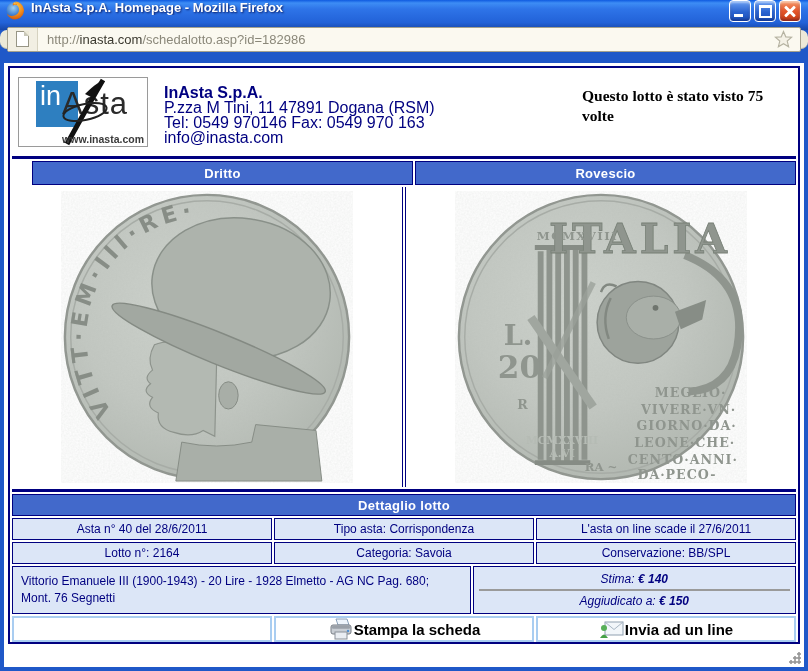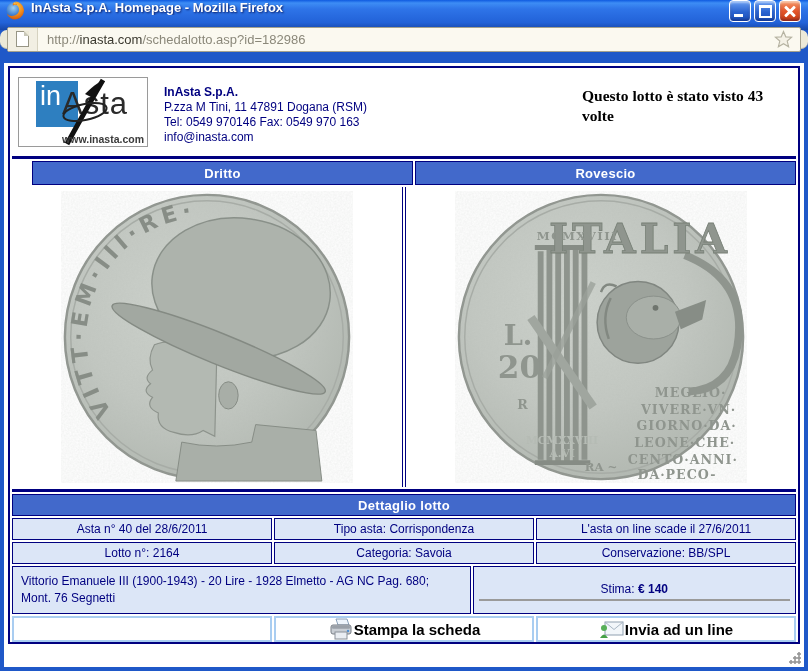--- a/index.html
+++ b/index.html
@@ -34,37 +34,37 @@
   .star-seg{margin-left:auto;padding-right:7px;display:flex;align-items:center;}
   
   .main{position:absolute;top:63px;left:4px;right:4px;bottom:24px;background:#fff;padding:3px 4px;}
   .frame{height:100%;border:2px solid #000080;background:#fff;padding:2px;display:flex;flex-direction:column;gap:2px;}
   
   .header-sec{display:flex;gap:16px;padding:7px 6px 3px 6px;height:84px;flex:0 0 auto;}
   .logo-box{width:130px;height:70px;border:1px solid #9a9a9a;position:relative;background:#fff;flex:0 0 auto;}
   .logo-blue{position:absolute;left:17px;top:3px;width:42px;height:46px;background:#2e7fc0;color:#fff;font-size:27px;line-height:1;padding:2px 0 0 4px;}
   .logo-asta{position:absolute;left:43px;top:8px;font-size:31px;color:#2a2a2a;letter-spacing:1px;}
   .logo-site{position:absolute;right:3px;bottom:1px;font-size:10.5px;font-weight:bold;color:#3a3a3a;}
-  .company{font-size:12px;color:#000080;line-height:15px;padding-top:8px;}
+  .company{font-size:16px;color:#000080;line-height:15px;padding-top:8px;}
   .company .name{font-weight:bold;}
   .visits{margin-left:auto;width:208px;font-family:"Liberation Serif",serif;font-weight:bold;font-size:15.5px;color:#000;line-height:20px;padding-top:9px;padding-right:2px;}
   
   .face-row{display:grid;grid-template-columns:1fr 1fr;gap:2px;border-top:3px solid #000080;padding-top:2px;flex:0 0 auto;padding-left:20px;}
   .bluebar{height:24px;background:#4269cb;border:1px solid #000080;color:#fff;font-weight:bold;font-size:13px;display:flex;align-items:center;justify-content:center;letter-spacing:.3px;}
   .coin-row{display:grid;grid-template-columns:1fr 1fr;gap:2px;height:300px;flex:0 0 auto;}
   .coin-cell{display:flex;align-items:center;justify-content:center;background:#fff;}
   .coin-cell.left{border-right:1px solid #000080;}
   .coin-cell.right{border-left:1px solid #000080;}
   .detail-block{border-top:3px solid #000080;padding-top:2px;display:flex;flex-direction:column;gap:2px;flex:0 0 auto;}
   .detail-grid{display:grid;grid-template-columns:1fr 1fr 1fr;gap:2px;}
   .dcell{height:22px;background:#dce6f7;border:1px solid #000080;color:#000080;font-size:12px;display:flex;align-items:center;justify-content:center;white-space:nowrap;}
   .desc-row{display:grid;grid-template-columns:58.5% 1fr;gap:2px;flex:0 0 auto;}
   .desc-cell{border:1px solid #000080;background:#dce6f7;color:#000080;font-size:12px;line-height:17px;padding:6px 8px;min-height:48px;}
   .price-cell{border:1px solid #000080;background:#dce6f7;color:#000080;font-size:12px;display:flex;flex-direction:column;justify-content:center;text-align:center;}
-  .price-line{padding:3px 0;}
+  .price-line{padding:3px 0;font-style:italic;}
   .price-sep{border-top:2px solid #9a9a9a;margin:0 5px;}
   .bold{font-weight:bold;}
   .action-row{display:grid;grid-template-columns:1fr 1fr 1fr;gap:2px;flex:1;}
   .acell{border:2px solid #a9cdf1;background:#fff;display:flex;align-items:center;justify-content:center;font-size:15px;font-weight:bold;color:#000;cursor:pointer;}
   
   .statusbar{position:absolute;left:4px;right:4px;bottom:4px;height:20px;background:#fff;}
   .grip{position:absolute;right:3px;bottom:3px;width:12px;height:12px;
     background:
       radial-gradient(circle 1.6px at 10px 2px,#9a9a9a 1.5px,transparent 2px),
       radial-gradient(circle 1.6px at 10px 6px,#9a9a9a 1.5px,transparent 2px),
@@ -142,21 +142,21 @@
             <ellipse cx="66" cy="34" rx="22" ry="8" fill="none" stroke="#222" stroke-width="2" transform="rotate(-12 66 34)"></ellipse>
           </svg>
           <div class="logo-site">www.inasta.com</div>
         </div>
         <div class="company">
           <div class="name">InAsta S.p.A.</div>
           <div>P.zza M Tini, 11 47891 Dogana (RSM)</div>
           <div>Tel: 0549 970146 Fax: 0549 970 163</div>
           <div>info@inasta.com</div>
         </div>
-        <div class="visits">Questo lotto è stato visto 43 volte</div>
+        <div class="visits">Questo lotto è stato visto 75 volte</div>
       </div>
 
       <div class="face-row">
         <div class="bluebar">Dritto</div>
         <div class="bluebar">Rovescio</div>
       </div>
 
       <div class="coin-row">
         <div class="coin-cell left">
           <svg width="292" height="292" viewBox="0 0 300 300">
@@ -241,20 +241,21 @@
         <div class="detail-grid">
           <div class="dcell">Lotto n°: 2164</div>
           <div class="dcell">Categoria: Savoia</div>
           <div class="dcell">Conservazione: BB/SPL</div>
         </div>
         <div class="desc-row">
           <div class="desc-cell">Vittorio Emanuele III (1900-1943) - 20 Lire - 1928 Elmetto - AG NC Pag. 680; Mont. 76 Segnetti</div>
           <div class="price-cell">
             <div class="price-line"><span>Stima:</span> <span class="bold">€ 140</span></div>
             <div class="price-sep"></div>
+            <div class="price-line"><span>Aggiudicato a:</span> <span class="bold">€ 150</span></div>
           </div>
         </div>
         <div class="action-row">
           <div class="acell"></div>
           <div class="acell">
             <svg width="26" height="22" viewBox="0 0 26 22">
               <path d="M8 1 L19 1 L21 7 L10 7 Z" fill="#eef4fb" stroke="#8aa0b8"></path>
               <rect x="3" y="7" width="20" height="9" rx="2" fill="#c9ced4" stroke="#787e86"></rect>
               <rect x="3.8" y="7.8" width="18.4" height="3" rx="1.5" fill="#9aa0a8"></rect>
               <circle cx="20" cy="13" r="1.2" fill="#4a90d8"></circle>

